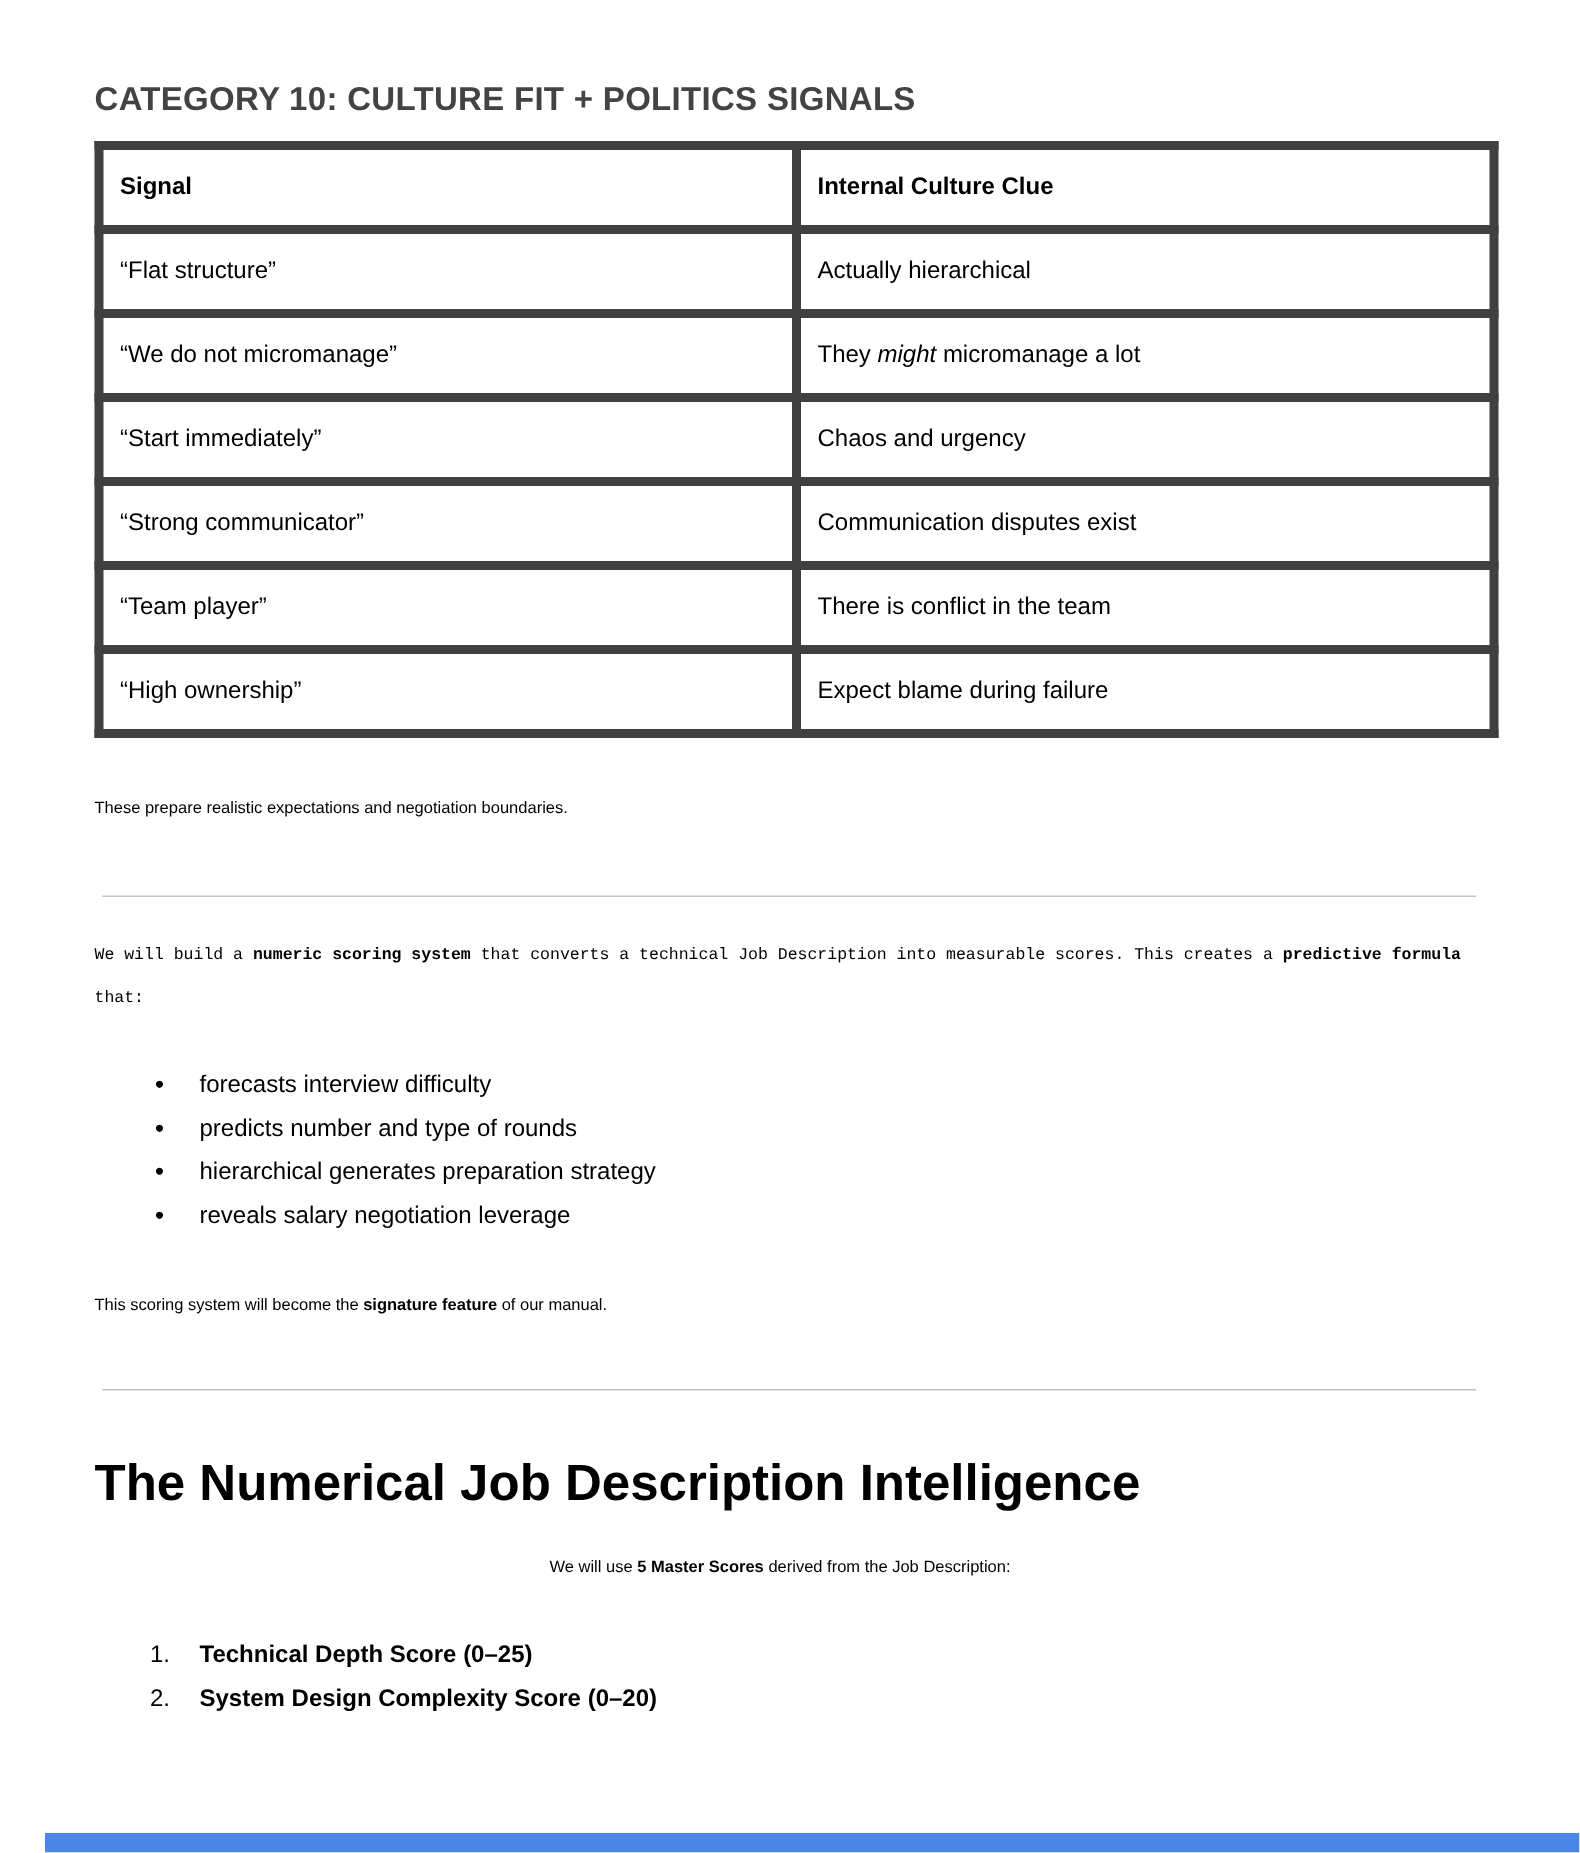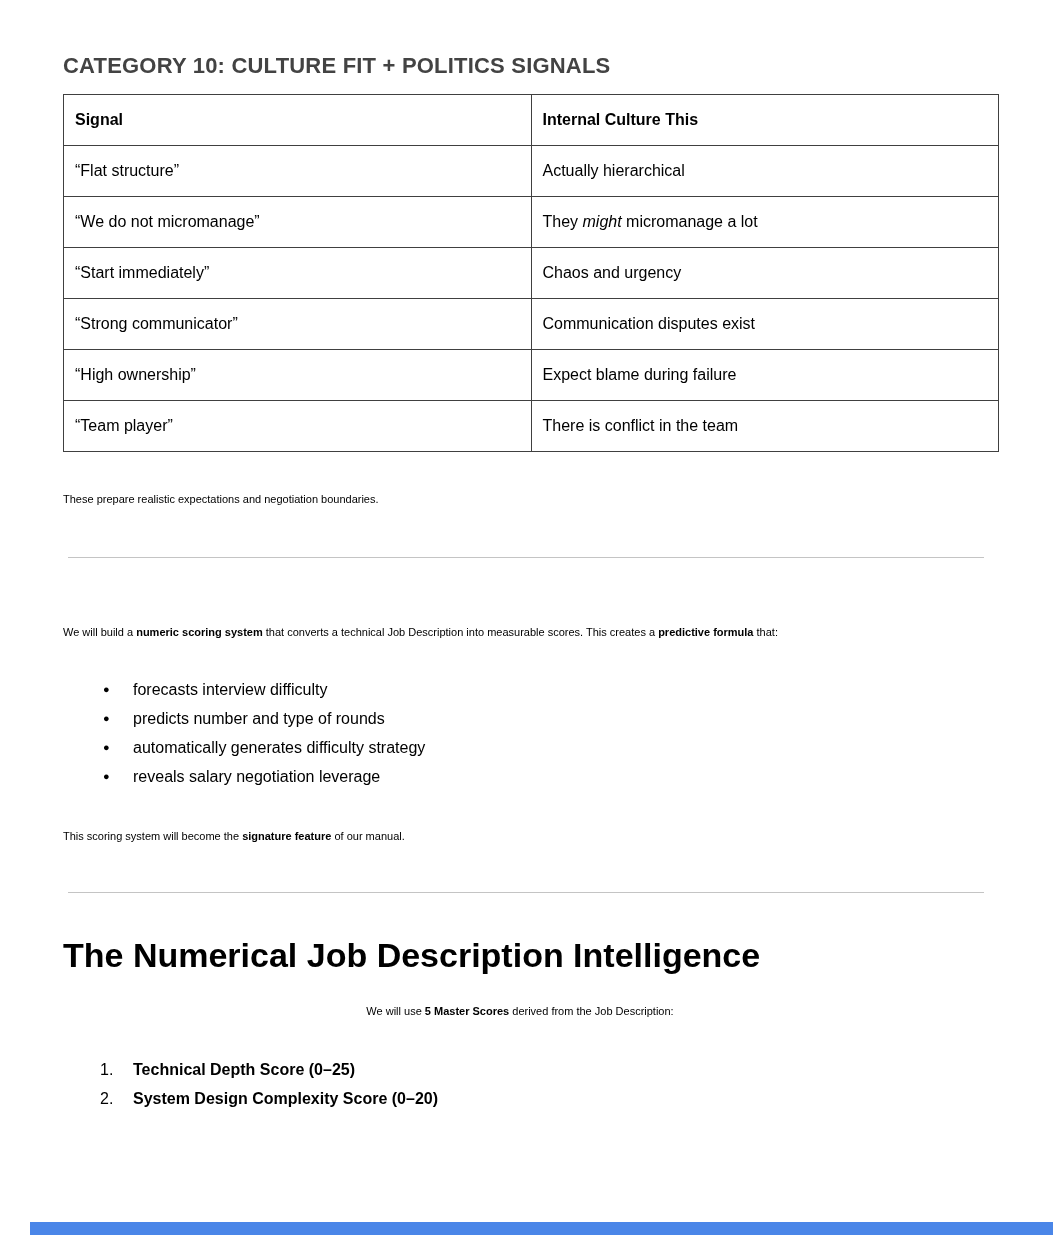--- a/index.html
+++ b/index.html
@@ -23,21 +23,21 @@
     color: #434343;
     letter-spacing: 0.2px;
   }
   table.signals {
     margin-top: 15px;
     width: 936px;
     border-collapse: collapse;
     table-layout: fixed;
   }
   table.signals th, table.signals td {
-    border: 1px solid #404040;
+    border: 6px solid #404040;
     width: 50%;
     padding: 14px 11px;
     font-size: 16px;
     line-height: 22px;
     text-align: left;
     vertical-align: middle;
     font-weight: 400;
   }
   table.signals th { font-weight: 700; }
   .b { font-weight: 700; }
@@ -49,21 +49,21 @@
   }
   .after-table { margin-top: 33px; }
   .divider {
     height: 0;
     border-top: 1px solid #c4c4c4;
     margin-left: 5px;
     width: 916px;
   }
   .divider-1 { margin-top: 43px; }
   .divider-2 { margin-top: 41px; }
-  .intro { margin-top: 60px; width: 936px; }
+  .intro { margin-top: 25px; width: 936px; font-family: Liberation Mono, monospace; }
   ul.bullets {
     list-style: none;
     margin-top: 28px;
   }
   ul.bullets li {
     position: relative;
     padding-left: 70px;
     font-size: 16px;
     line-height: 29px;
   }
@@ -110,61 +110,61 @@
 <body>
 
 <div class="page">
 
   <h1 class="category-heading">CATEGORY 10: CULTURE FIT + POLITICS SIGNALS</h1>
 
   <table class="signals">
     <thead>
       <tr>
         <th>Signal</th>
-        <th>Internal Culture This</th>
+        <th>Internal Culture Clue</th>
       </tr>
     </thead>
     <tbody>
       <tr>
         <td>“Flat structure”</td>
         <td>Actually hierarchical</td>
       </tr>
       <tr>
         <td>“We do not micromanage”</td>
         <td><span>They </span><span class="i">might</span><span> micromanage a lot</span></td>
       </tr>
       <tr>
         <td>“Start immediately”</td>
         <td>Chaos and urgency</td>
       </tr>
       <tr>
         <td>“Strong communicator”</td>
         <td>Communication disputes exist</td>
       </tr>
       <tr>
+        <td>“Team player”</td>
+        <td>There is conflict in the team</td>
+      </tr>
+      <tr>
         <td>“High ownership”</td>
         <td>Expect blame during failure</td>
-      </tr>
-      <tr>
-        <td>“Team player”</td>
-        <td>There is conflict in the team</td>
       </tr>
     </tbody>
   </table>
 
   <p class="body-text after-table">These prepare realistic expectations and negotiation boundaries.</p>
 
   <div class="divider divider-1"></div>
 
   <p class="body-text intro"><span>We will build a </span><span class="b">numeric scoring system</span><span> that converts a technical Job Description into measurable scores. This creates a </span><span class="b">predictive formula</span><span> that:</span></p>
 
   <ul class="bullets">
     <li><span class="marker">●</span><span>forecasts interview difficulty</span></li>
     <li><span class="marker">●</span><span>predicts number and type of rounds</span></li>
-    <li><span class="marker">●</span><span>automatically generates difficulty strategy</span></li>
+    <li><span class="marker">●</span><span>hierarchical generates preparation strategy</span></li>
     <li><span class="marker">●</span><span>reveals salary negotiation leverage</span></li>
   </ul>
 
   <p class="body-text closing"><span>This scoring system will become the </span><span class="b">signature feature</span><span> of our manual.</span></p>
 
   <div class="divider divider-2"></div>
 
   <h2 class="big-title">
     <div>The Numerical Job Description Intelligence</div>
   </h2>

